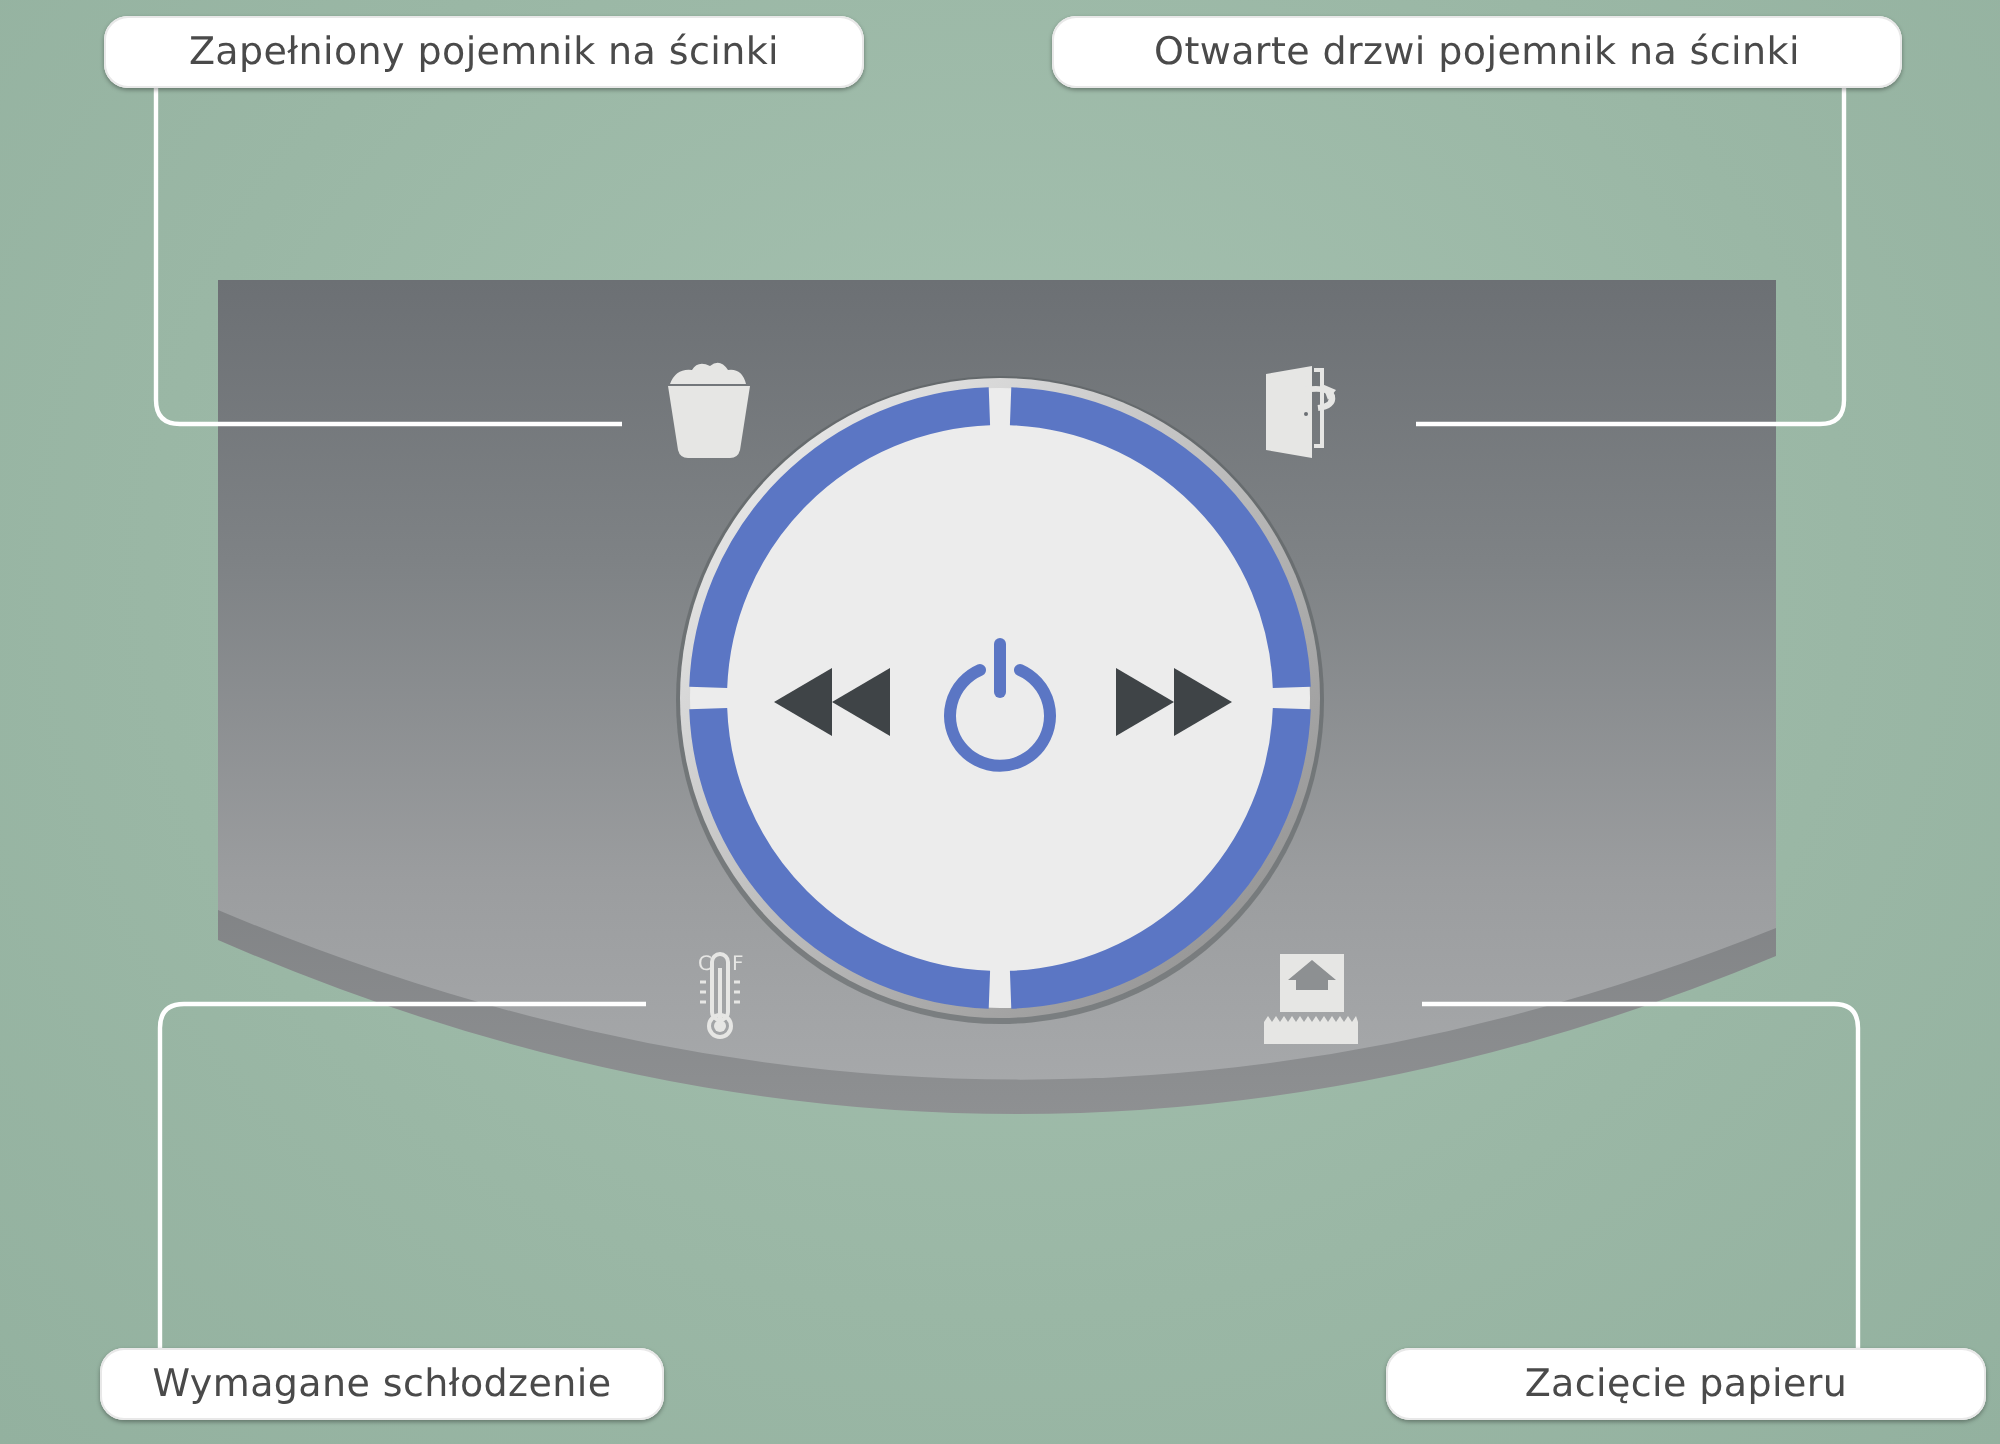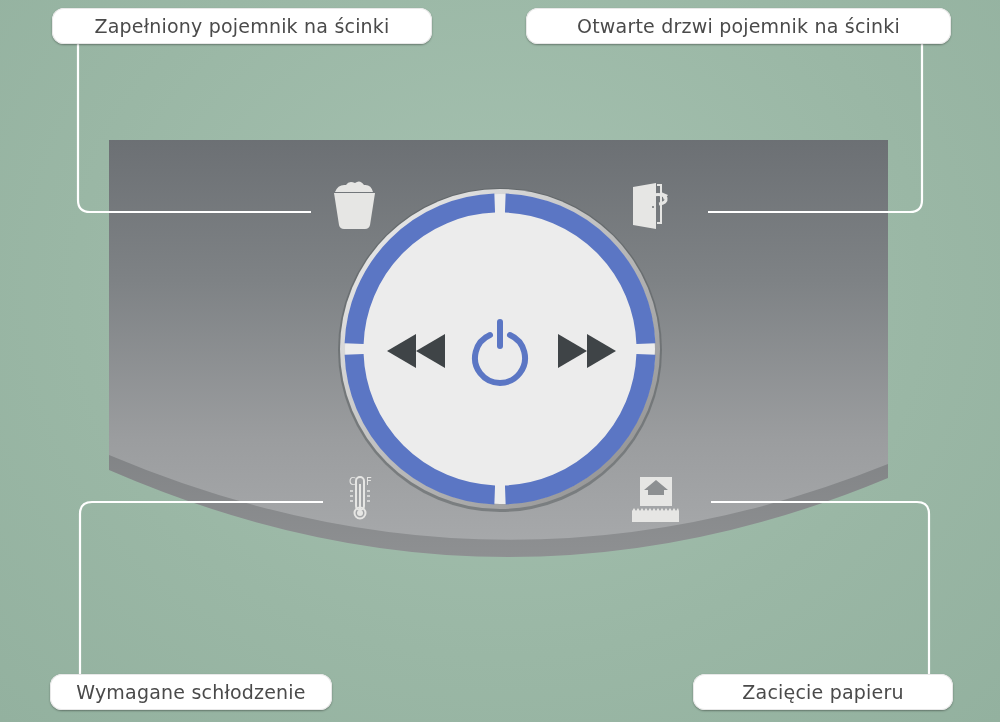--- a/index.html
+++ b/index.html
@@ -17,21 +17,21 @@
       position: absolute; height: 36px; box-sizing: border-box;
       background: #ffffff; border-radius: 12px;
       box-shadow: 0 1px 2px rgba(0,0,0,0.35), inset 0 0 0 1px #e8e8e8;
       color: #4a4a4a; font-size: 19px; letter-spacing: 0.2px;
       display: flex; align-items: center; justify-content: center;
       white-space: nowrap;
     }
     #c-tl { left: 52px;  top: 8px;   width: 380px; }
     #c-tr { left: 526px; top: 8px;   width: 425px; }
     #c-bl { left: 50px;  top: 674px; width: 282px; }
-    #c-br { left: 693px; top: 674px; width: 260px; }
+    #c-br { left: 693px; top: 674px; width: 300px; }
   </style>
 </head>
 <body>
 
 <div class="bg"></div>
 
 <svg class="stage" width="1000" height="722" viewBox="0 0 1000 722">
   <defs>
     <linearGradient id="panelGrad" x1="0" y1="0" x2="0" y2="1">
       <stop offset="0" stop-color="#6c7074"></stop>

